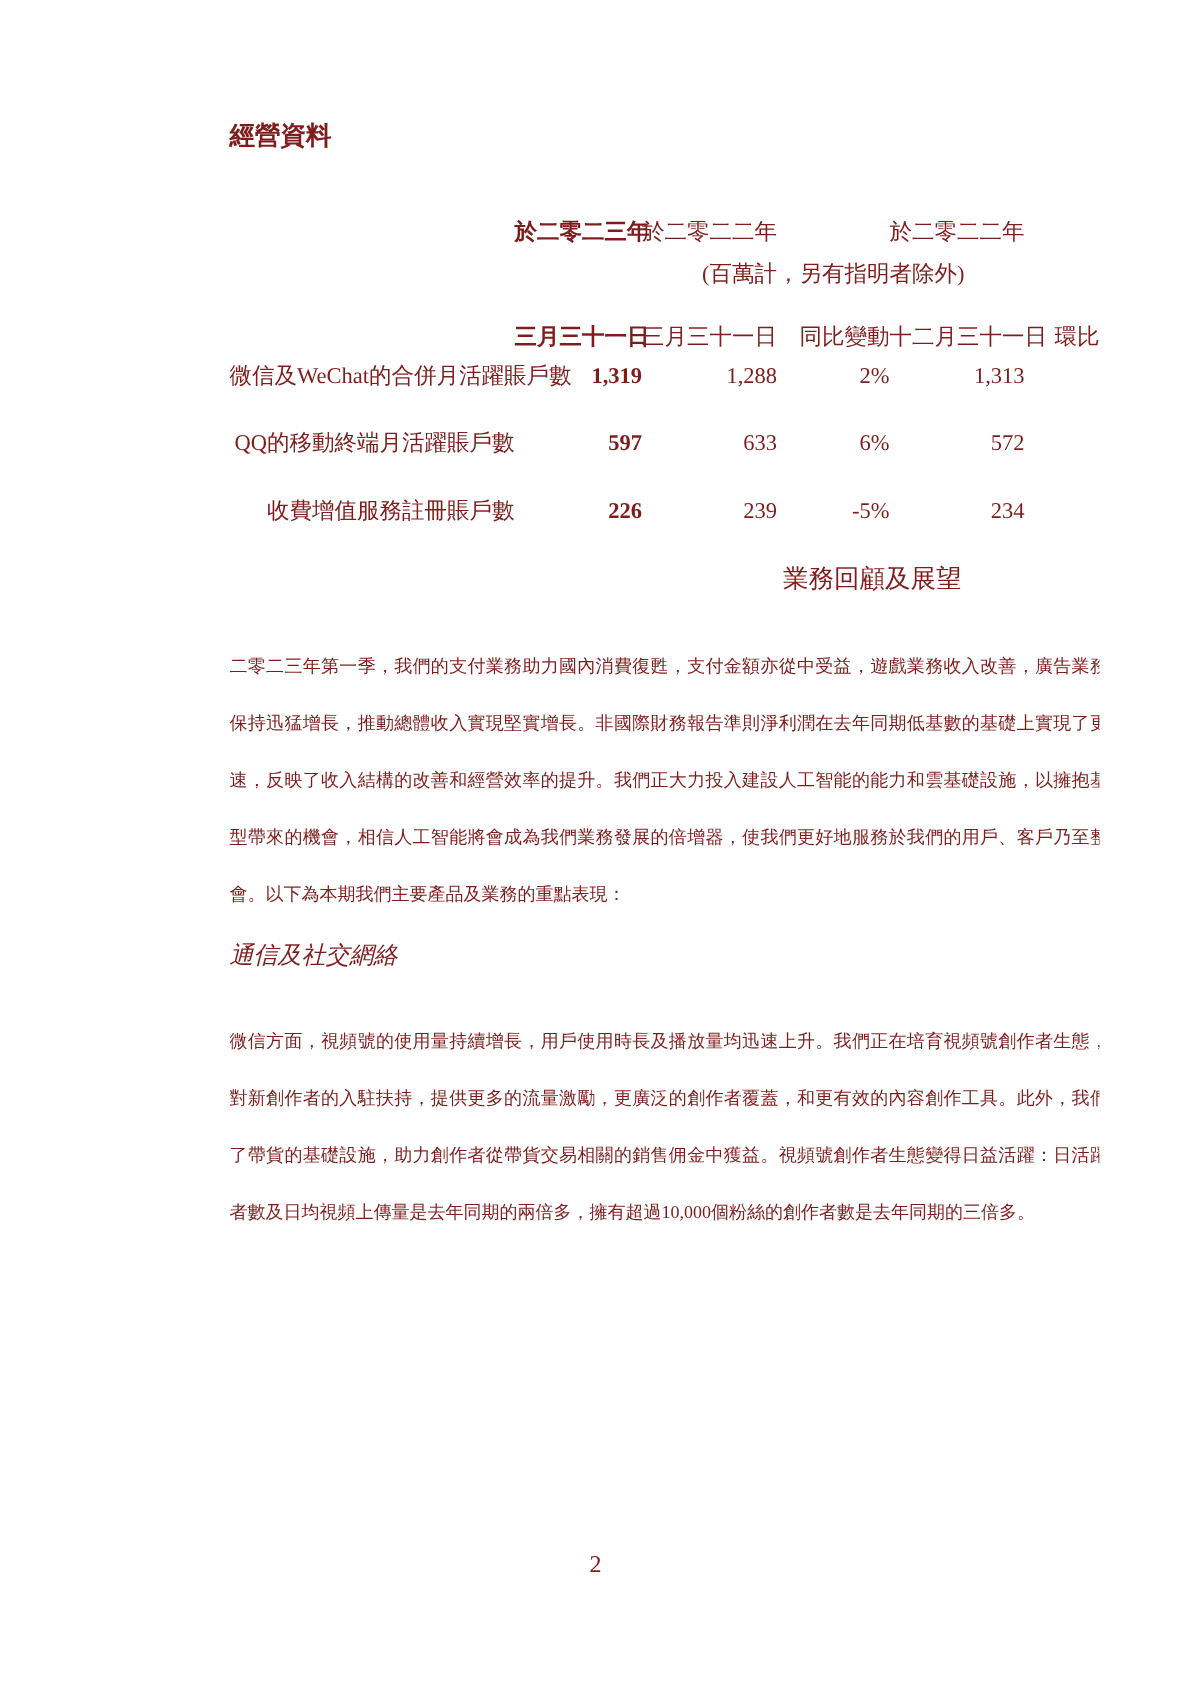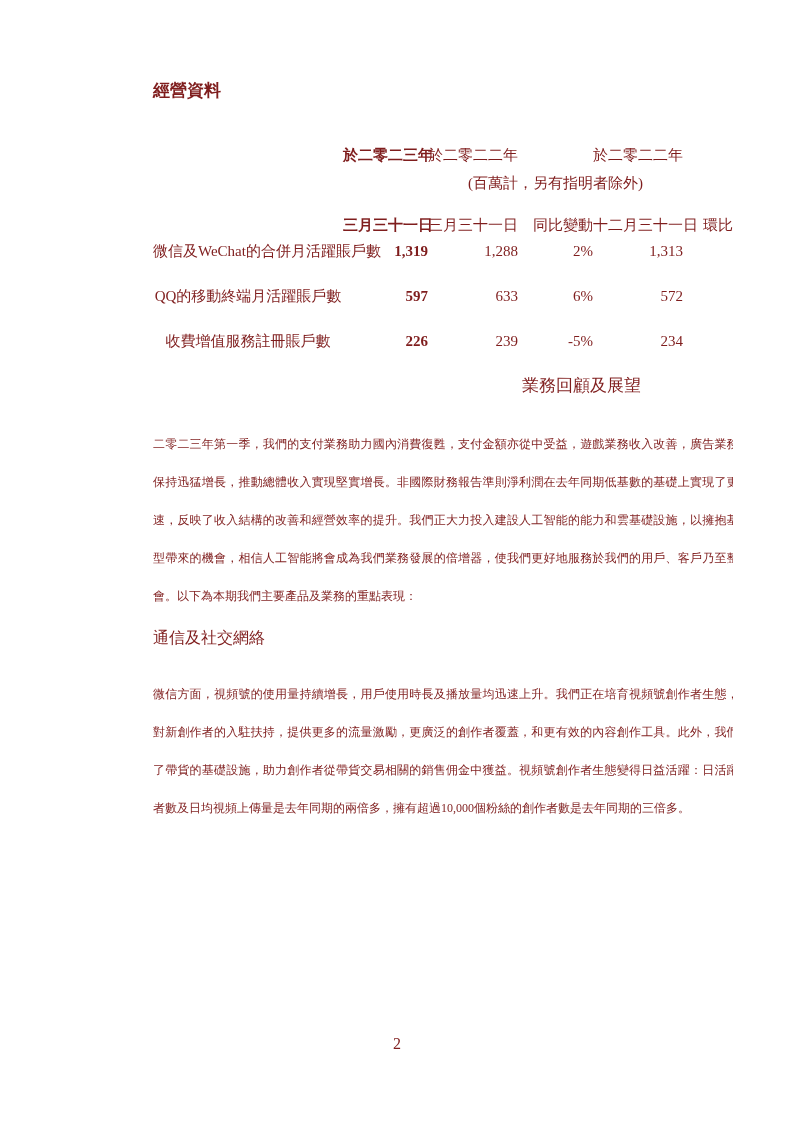--- a/index.html
+++ b/index.html
@@ -30,20 +30,21 @@
     margin: 0;
     font-size: 17px;
     font-weight: 400;
     line-height: 22px;
     text-align: right;
   }
   .sub-heading {
     margin: 12px 0 0 0;
     font-size: 16px;
     font-weight: 400;
+    font-style: italic;
     line-height: 22px;
   }
   table.operating-table {
     width: 610px;
     margin-top: 38px;
     border-collapse: collapse;
     table-layout: fixed;
     font-size: 15px;
   }
   table.operating-table td {
@@ -64,21 +65,21 @@
     line-height: 26px;
     padding-bottom: 14px;
     font-weight: 400;
   }
   table.operating-table tbody td {
     height: 45px;
     vertical-align: top;
     line-height: 22px;
   }
   table.operating-table tbody td.row-label {
-    text-align: center;
+    text-align: right;
   }
   .body-para {
     width: 610px;
     margin: 0;
     font-size: 12px;
     line-height: 38px;
     text-align: justify;
   }
   .para-intro   { margin-top: 28px; }
   .para-wechat  { margin-top: 26px; }

